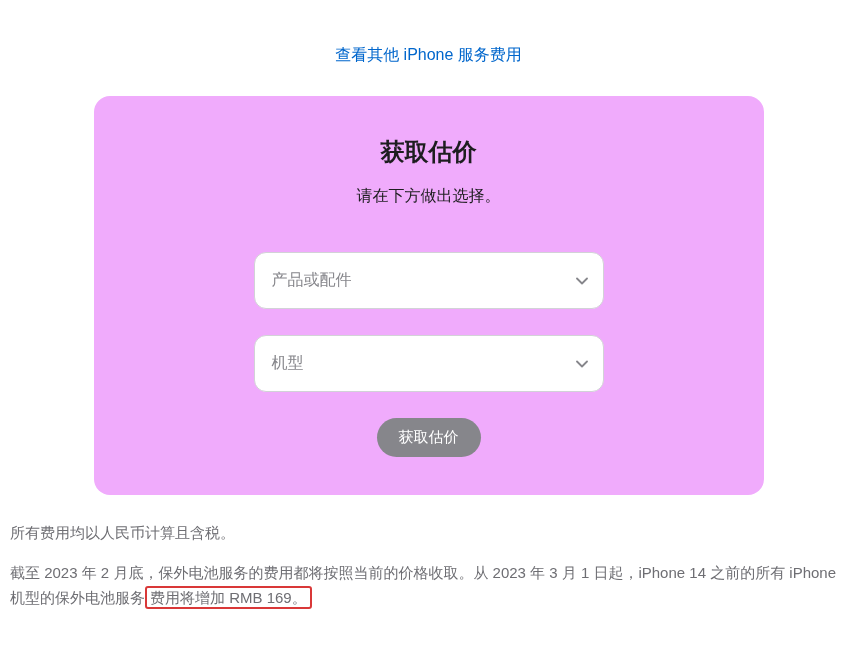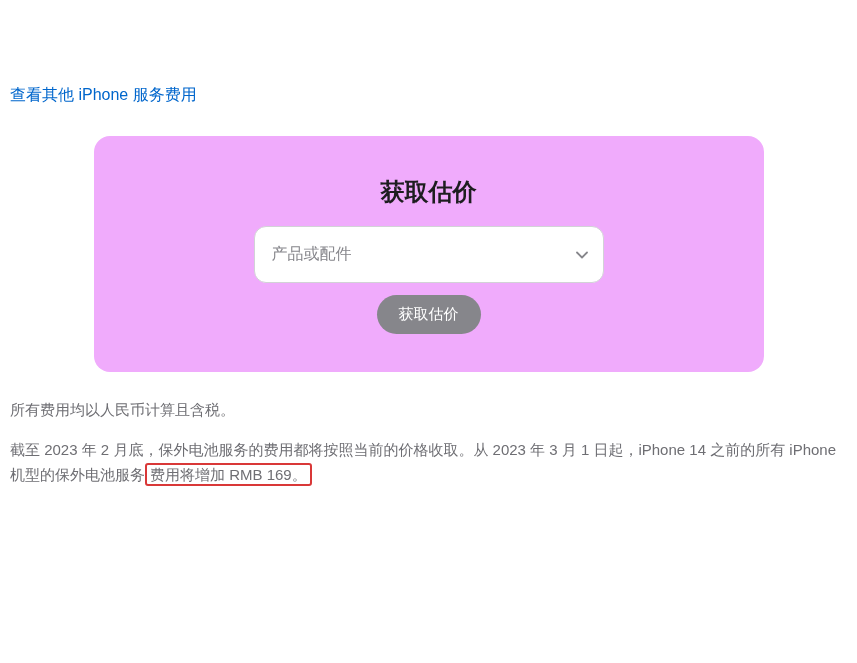--- a/index.html
+++ b/index.html
@@ -12,22 +12,22 @@
       background: #ffffff;
       width: 857px;
       height: 663px;
       overflow: hidden;
     }
     .container {
       width: 100%;
       padding: 0 10px;
     }
     .top-link {
+      text-align: center;
       padding: 45px 0 30px 0;
-      margin-top: 40px;
     }
     .top-link a {
       color: #0066cc;
       text-decoration: none;
       font-size: 16px;
     }
     .card {
       background: #f0abfc;
       border-radius: 16px;
       max-width: 670px;
@@ -41,21 +41,21 @@
       color: #1d1d1f;
       margin-bottom: 18px;
     }
     .card-subtitle {
       font-size: 16px;
       color: #1d1d1f;
       margin-bottom: 45px;
     }
     .select-wrap {
       max-width: 350px;
-      margin: 0 auto 12px auto;
+      margin: 0 auto 26px auto;
       position: relative;
     }
     .select-box {
       width: 100%;
       background: #ffffff;
       border: 1px solid #d2d2d7;
       border-radius: 12px;
       padding: 17px 40px 17px 17px;
       font-size: 16px;
       color: #86868b;
@@ -121,32 +121,43 @@
 </head>
 <body>
 
 <div class="container">
   <div class="top-link">
     <a href="#">查看其他 iPhone 服务费用</a>
   </div>
 
   <div class="card">
     <h2 class="card-title">获取估价</h2>
+    <p class="card-subtitle">请在下方做出选择。</p>
 
     <div class="select-wrap">
       <div class="select-box">
         <span>产品或配件</span>
       </div>
       <span class="chevron">
         <svg width="12" height="8" viewBox="0 0 12 8" fill="none">
             <path d="M1 1.5L6 6.5L11 1.5" stroke="#86868b" stroke-width="1.8" stroke-linecap="round" stroke-linejoin="round"></path>
           </svg>
       </span>
     </div>
 
+    <div class="select-wrap">
+      <div class="select-box">
+        <span>机型</span>
+      </div>
+      <span class="chevron">
+        <svg width="12" height="8" viewBox="0 0 12 8" fill="none">
+            <path d="M1 1.5L6 6.5L11 1.5" stroke="#86868b" stroke-width="1.8" stroke-linecap="round" stroke-linejoin="round"></path>
+          </svg>
+      </span>
+    </div>
 
 
     <button class="estimate-btn">获取估价</button>
   </div>
 
   <div class="footer-text">
     <p>所有费用均以人民币计算且含税。</p>
     <p>
       <span>截至 2023 年 2 月底，保外电池服务的费用都将按照当前的价格收取。从 2023 年 3 月 1 日起，iPhone 14 之前的所有 iPhone 机型的保外电池服务</span><span class="highlight-box">费用将增加 RMB 169。</span>
     </p>

